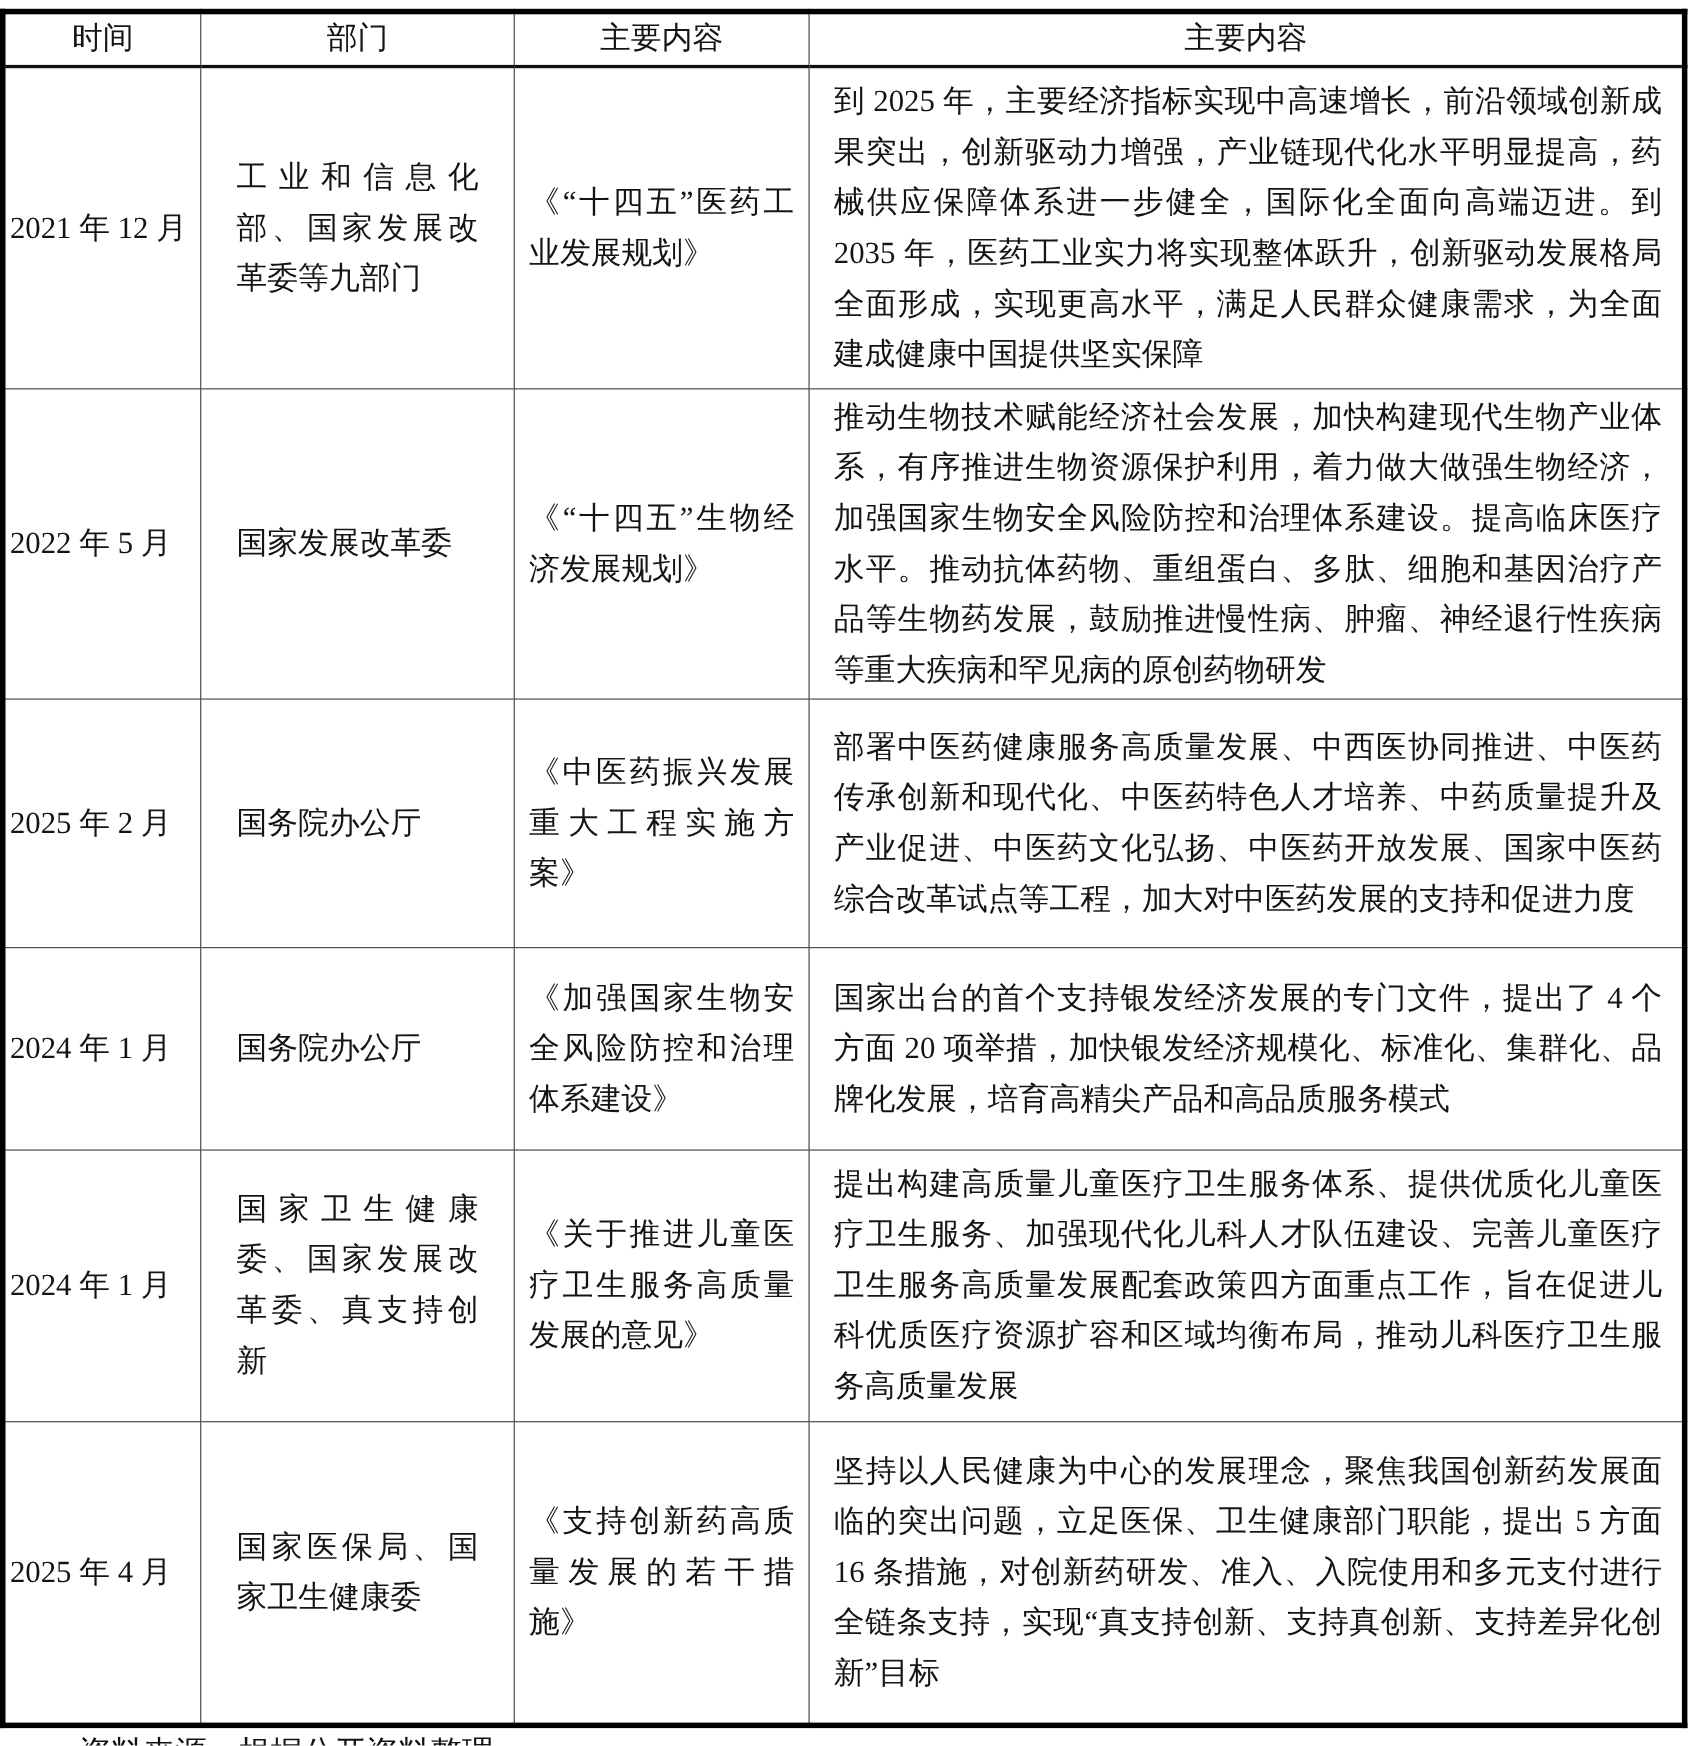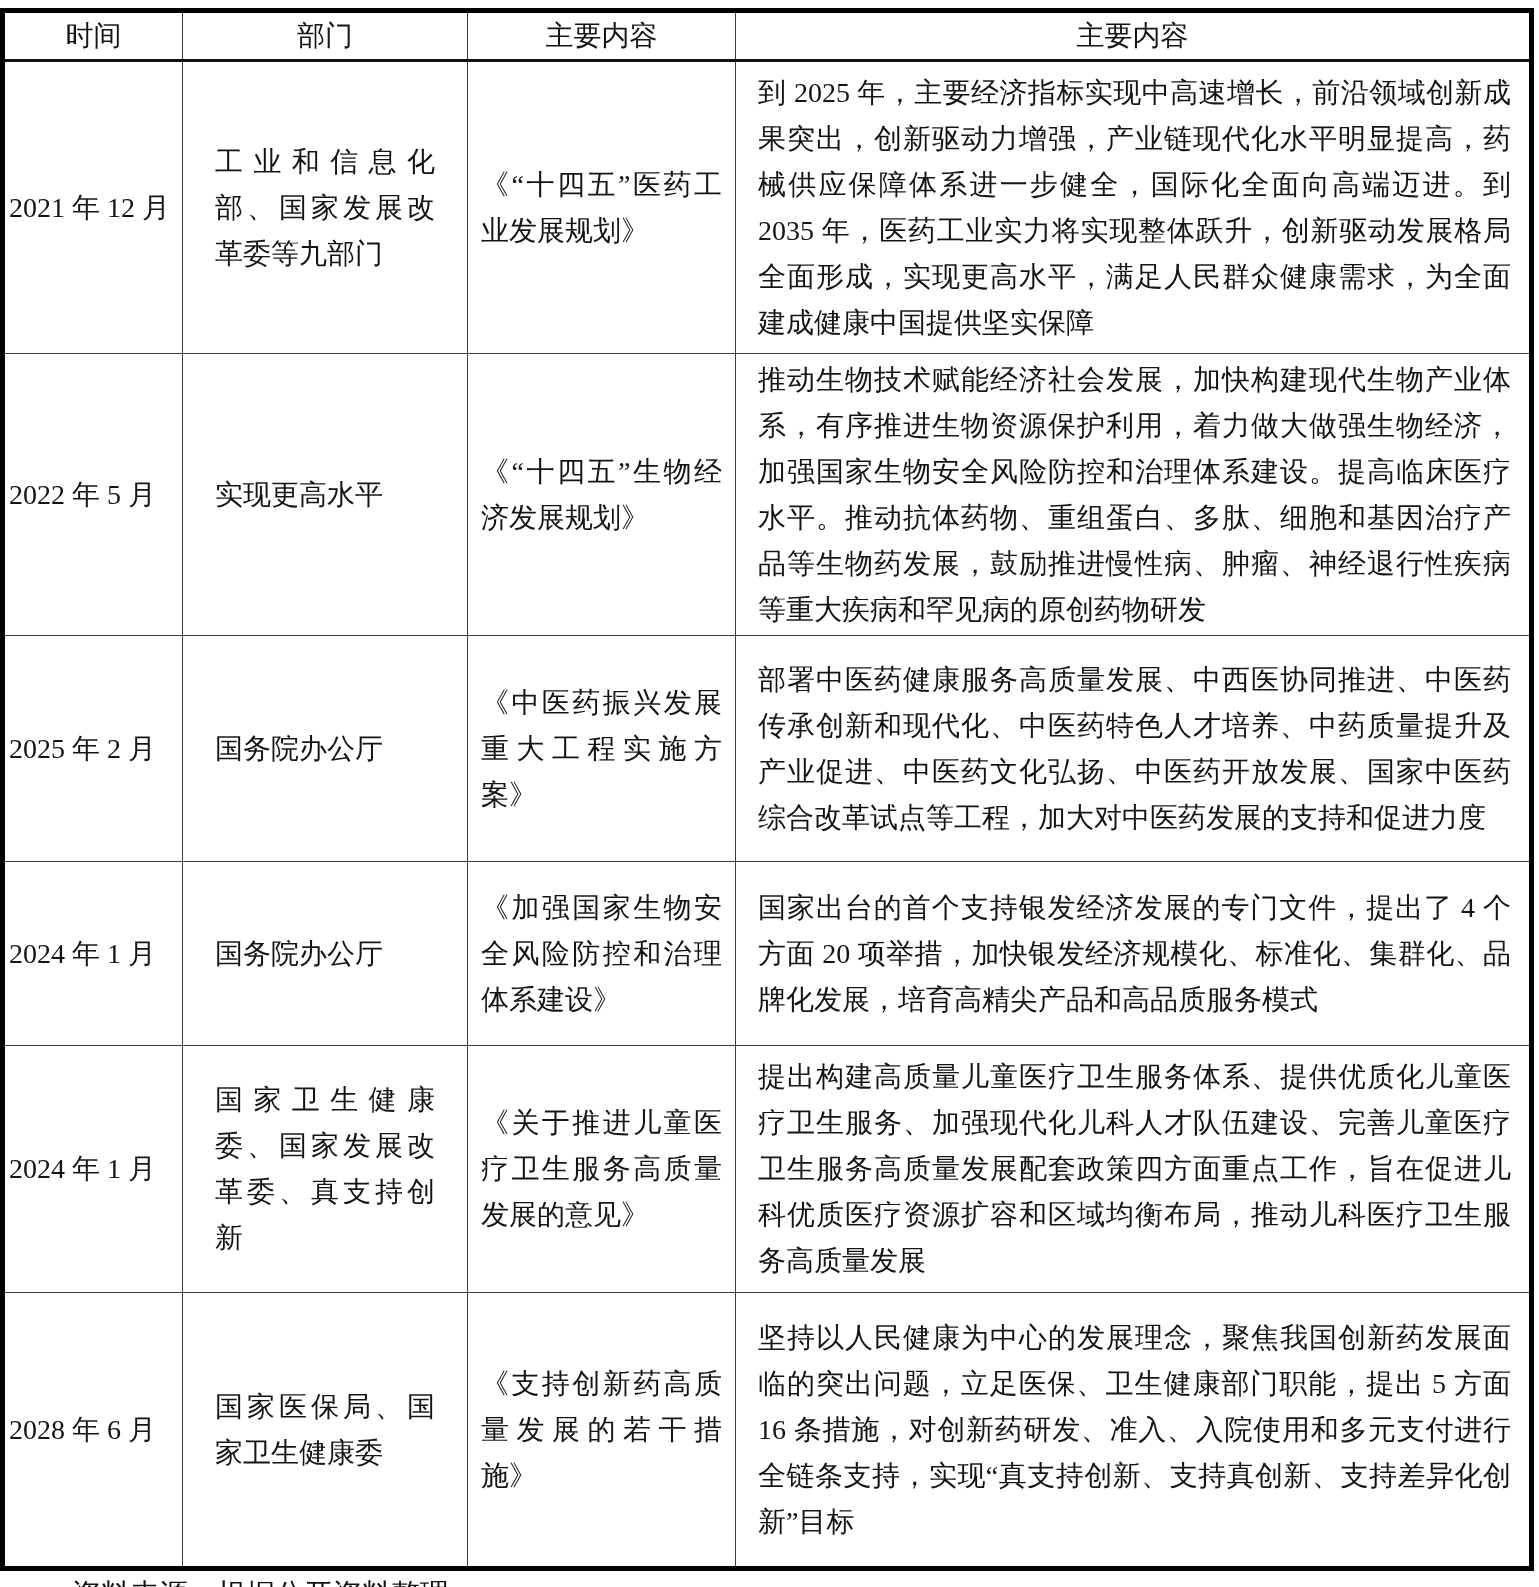--- a/index.html
+++ b/index.html
@@ -105,21 +105,21 @@
     </thead>
     <tbody>
       <tr>
         <td class="time-cell">2021 年 12 月</td>
         <td class="dept-cell">工业和信息化部、国家发展改革委等九部门</td>
         <td class="policy-cell">《“十四五”医药工业发展规划》</td>
         <td class="content-cell">到 2025 年，主要经济指标实现中高速增长，前沿领域创新成果突出，创新驱动力增强，产业链现代化水平明显提高，药械供应保障体系进一步健全，国际化全面向高端迈进。到 2035 年，医药工业实力将实现整体跃升，创新驱动发展格局全面形成，实现更高水平，满足人民群众健康需求，为全面建成健康中国提供坚实保障</td>
       </tr>
       <tr>
         <td class="time-cell">2022 年 5 月</td>
-        <td class="dept-cell">实现更高水平</td>
+        <td class="dept-cell">国家发展改革委</td>
         <td class="policy-cell">《“十四五”生物经济发展规划》</td>
         <td class="content-cell">推动生物技术赋能经济社会发展，加快构建现代生物产业体系，有序推进生物资源保护利用，着力做大做强生物经济，加强国家生物安全风险防控和治理体系建设。提高临床医疗水平。推动抗体药物、重组蛋白、多肽、细胞和基因治疗产品等生物药发展，鼓励推进慢性病、肿瘤、神经退行性疾病等重大疾病和罕见病的原创药物研发</td>
       </tr>
       <tr>
         <td class="time-cell">2025 年 2 月</td>
         <td class="dept-cell">国务院办公厅</td>
         <td class="policy-cell">《中医药振兴发展重大工程实施方案》</td>
         <td class="content-cell">部署中医药健康服务高质量发展、中西医协同推进、中医药传承创新和现代化、中医药特色人才培养、中药质量提升及产业促进、中医药文化弘扬、中医药开放发展、国家中医药综合改革试点等工程，加大对中医药发展的支持和促进力度</td>
       </tr>
       <tr>
@@ -128,21 +128,21 @@
         <td class="policy-cell">《加强国家生物安全风险防控和治理体系建设》</td>
         <td class="content-cell">国家出台的首个支持银发经济发展的专门文件，提出了 4 个方面 20 项举措，加快银发经济规模化、标准化、集群化、品牌化发展，培育高精尖产品和高品质服务模式</td>
       </tr>
       <tr>
         <td class="time-cell">2024 年 1 月</td>
         <td class="dept-cell">国家卫生健康委、国家发展改革委、真支持创新</td>
         <td class="policy-cell">《关于推进儿童医疗卫生服务高质量发展的意见》</td>
         <td class="content-cell">提出构建高质量儿童医疗卫生服务体系、提供优质化儿童医疗卫生服务、加强现代化儿科人才队伍建设、完善儿童医疗卫生服务高质量发展配套政策四方面重点工作，旨在促进儿科优质医疗资源扩容和区域均衡布局，推动儿科医疗卫生服务高质量发展</td>
       </tr>
       <tr>
-        <td class="time-cell">2028 年 6 月</td>
+        <td class="time-cell">2025 年 4 月</td>
         <td class="dept-cell">国家医保局、国家卫生健康委</td>
         <td class="policy-cell">《支持创新药高质量发展的若干措施》</td>
         <td class="content-cell">坚持以人民健康为中心的发展理念，聚焦我国创新药发展面临的突出问题，立足医保、卫生健康部门职能，提出 5 方面 16 条措施，对创新药研发、准入、入院使用和多元支付进行全链条支持，实现“真支持创新、支持真创新、支持差异化创新”目标</td>
       </tr>
     </tbody>
   </table>
 
   <div class="source-note">资料来源：根据公开资料整理</div>
 
 </div>

